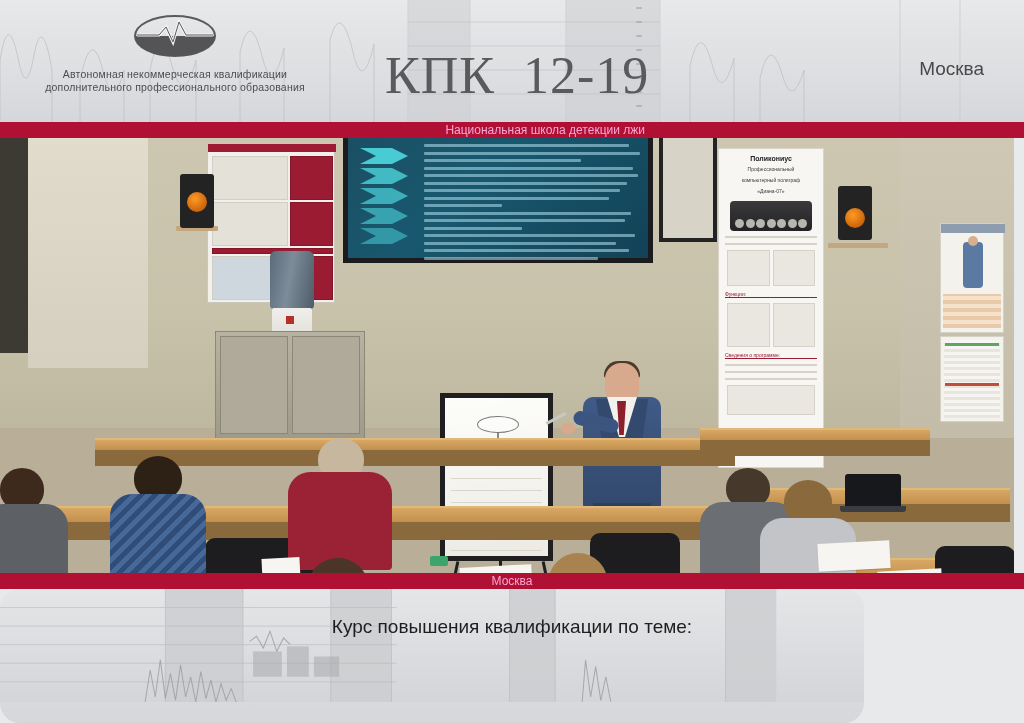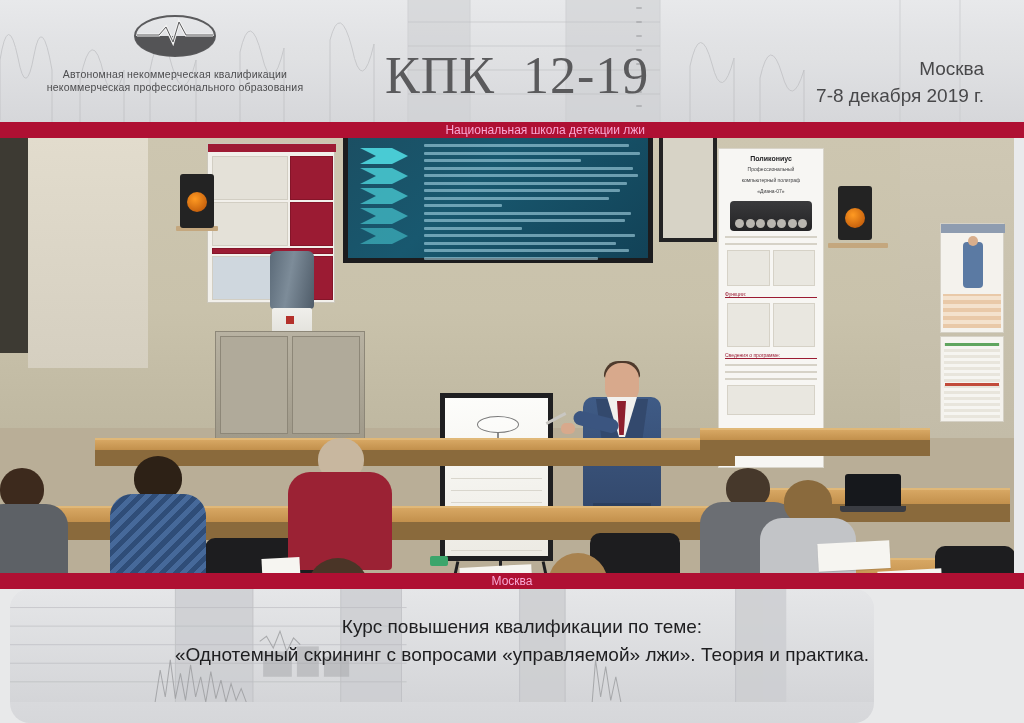--- a/index.html
+++ b/index.html
@@ -139,21 +139,21 @@
   .person .h { position:absolute; border-radius:50% 50% 45% 45%; }
   .person .b { position:absolute; border-radius:22px 22px 4px 4px; }
 
   .chair { position:absolute; background:#1d1d1f; border-radius:10px 10px 3px 3px; }
   .paper { position:absolute; background:#f6f5f1; transform:rotate(-3deg); box-shadow:0 1px 1px rgba(0,0,0,.15); }
 
   
   .rposter { position:absolute; background:#f4f2ed; border:1px solid #d5d1c6; }
 
   
-  .footer { position:absolute; left:10px; top:589px; width:864px; height:134px; overflow:hidden;
+  .footer { position:absolute; left:0; top:589px; width:864px; height:134px; overflow:hidden;
             background:linear-gradient(180deg,#e3e4e6 0%,#dcdde0 60%,#d6d7da 100%);border-radius:20px; }
   .ftr-bg { position:absolute; inset:0; }
   .footer-text { position:absolute; left:0; top:24px; width:1024px; text-align:center;
                  color:#1e1e20; line-height:28px; }
   .ft-l1 { font-size:19px; }
   .ft-l2 { font-size:19px; }
 </style>
 </head>
 <body>
 
@@ -208,28 +208,27 @@
     </svg>
 
     <div class="logo-block">
       <svg class="logo-mark" viewBox="0 0 84 44">
         <ellipse cx="42" cy="22" rx="40" ry="20" fill="none" stroke="#5b5b5d" stroke-width="2"></ellipse>
         <path d="M2,22 A40,20 0 0 0 82,22 Z" fill="#545456"></path>
         <path d="M4,21 L26,21 L33,13 L40,28 L46,8 L53,21 L80,21" fill="none" stroke="#f2f2f2" stroke-width="3" stroke-linejoin="miter"></path>
         <path d="M4,21 L26,21 L33,13 L40,28 L46,8 L53,21 L80,21" fill="none" stroke="#5b5b5d" stroke-width="1"></path>
       </svg>
       <div class="org-line">Автономная некоммерческая квалификации</div>
-      <div class="org-line">некоммерческая профессионального образования</div>
+      <div class="org-line">дополнительного профессионального образования</div>
     </div>
 
     <div class="kpk-title">КПК  12-19</div>
 
     <div class="hdr-right">
       <div>Москва</div>
-      <div>7-8 декабря 2019 г.</div>
     </div>
   </div>
 
   <div class="redbar top">
     <div class="redbar-text">Национальная школа детекции лжи</div>
   </div>
 
   <div class="photo">
 
     <div class="wall"></div>
@@ -481,17 +480,16 @@
       </g>
       <g fill="#a9aaad" opacity=".55">
         <rect x="300" y="74" width="34" height="30"></rect>
           <rect x="340" y="68" width="26" height="36"></rect>
         <rect x="372" y="80" width="30" height="24"></rect>
       </g>
     </svg>
 
     <div class="footer-text">
       <div class="ft-l1">Курс повышения квалификации по теме:</div>
-      <div class="ft-l2">«Однотемный скрининг с вопросами «управляемой» лжи». Теория и практика.</div>
     </div>
   </div>
 
 </div>
 
 </body></html>

